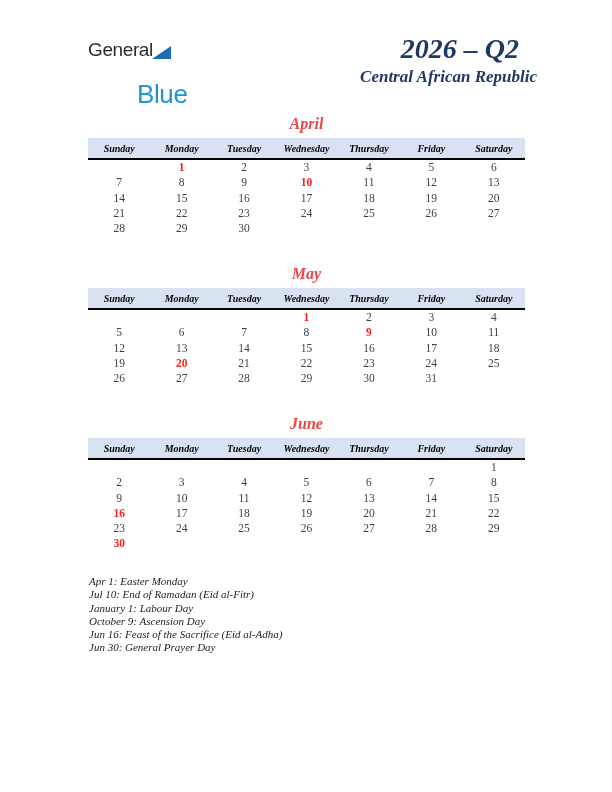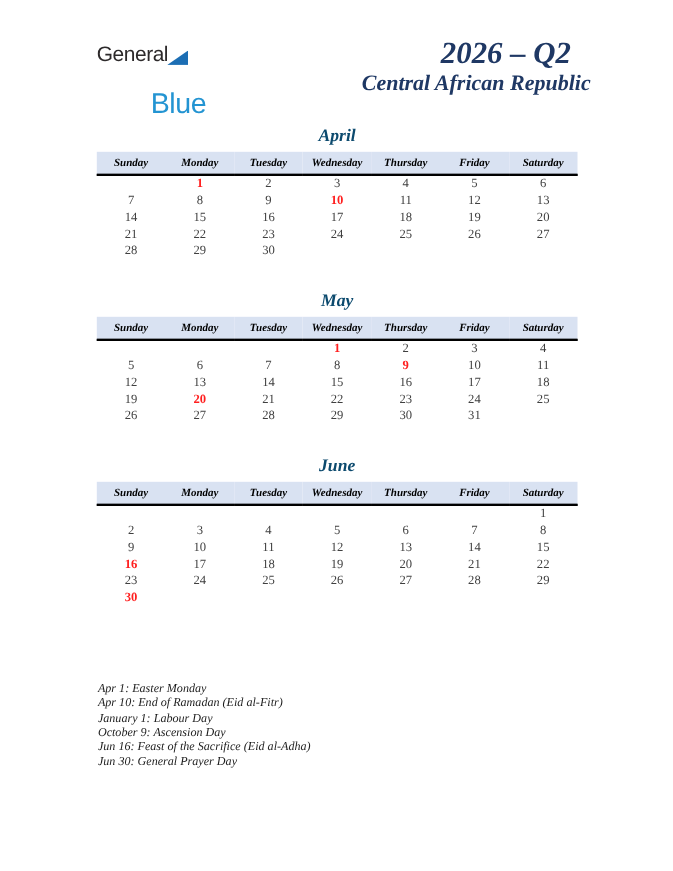--- a/index.html
+++ b/index.html
@@ -24,47 +24,47 @@
     font-family:"Liberation Sans", sans-serif; font-size:26px; line-height:19px;
     color:#2394d2; letter-spacing:-0.4px;margin-top:27px;
   }
 
   
   .titles {
     position:absolute; top:33px; right:75px; text-align:right;
     color:#1f3864; font-style:italic; font-weight:bold;
   }
   .quarter-title { font-size:28px; line-height:31px; padding-right:18px; }
-  .country-title { font-size:20px; line-height:25px; }
+  .country-title { font-size:17px; line-height:25px; }
 
   
   .month { position:absolute; left:88px; width:437px; }
   .month-april { top:113px; }
   .month-may   { top:263px; }
   .month-june  { top:413px; }
   .month-title {
     height:25px; text-align:center; font-size:16px; line-height:21px;
-    font-weight:bold; font-style:italic; color:#0c4a6e;
+    font-weight:bold; font-style:italic; color:#ef4444;
   }
   table.cal { width:100%; border-collapse:collapse; table-layout:fixed; }
   .cal th {
     background:#d9e2f2; height:20px; padding:0;
     font-size:10px; font-weight:bold; font-style:italic; color:#000000;
     border-bottom:2.5px solid #000000; text-align:center; vertical-align:middle;margin-left:24px;
   }
   .cal td {
     height:15.3px; padding:0; text-align:center; vertical-align:middle;
     font-size:11.5px; line-height:15.3px; color:#3f3f3f;
   }
   .cal td.holiday { color:#ff1f1f; font-weight:bold; }
 
   
   .holiday-notes {
     position:absolute; left:89px; top:575px;
-    font-size:11px; font-style:italic; color:#1c1c1c;margin-top:45px;
+    font-size:11px; font-style:italic; color:#1c1c1c;
   }
   .note { line-height:13.3px; white-space:pre; }
 </style>
 </head>
 <body>
 
 <div class="page">
 
   <div class="logo">
     <span class="logo-general">General</span>
@@ -279,20 +279,20 @@
               <td></td>
               <td></td>
             </tr>
           </tbody>
         </table>
       </div>
   </section>
 
   <div class="holiday-notes">
       <div class="note">Apr 1: Easter Monday</div>
-      <div class="note">Apr 10: End of Ramadan (Eid al-Fitr)</div>
+      <div class="note">Jul 10: End of Ramadan (Eid al-Fitr)</div>
       <div class="note">January 1: Labour Day</div>
       <div class="note">October 9: Ascension Day</div>
       <div class="note">Jun 16: Feast of the Sacrifice (Eid al-Adha)</div>
       <div class="note">Jun 30: General Prayer Day</div>
     </div>
 
 </div>
 
 </body></html>

